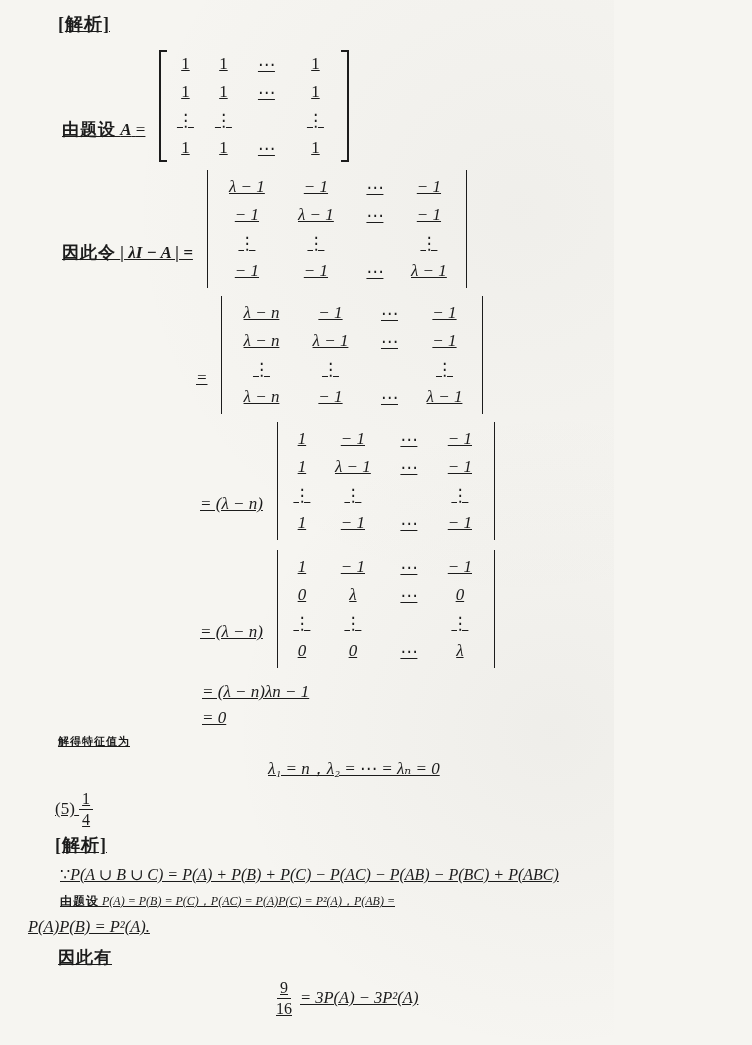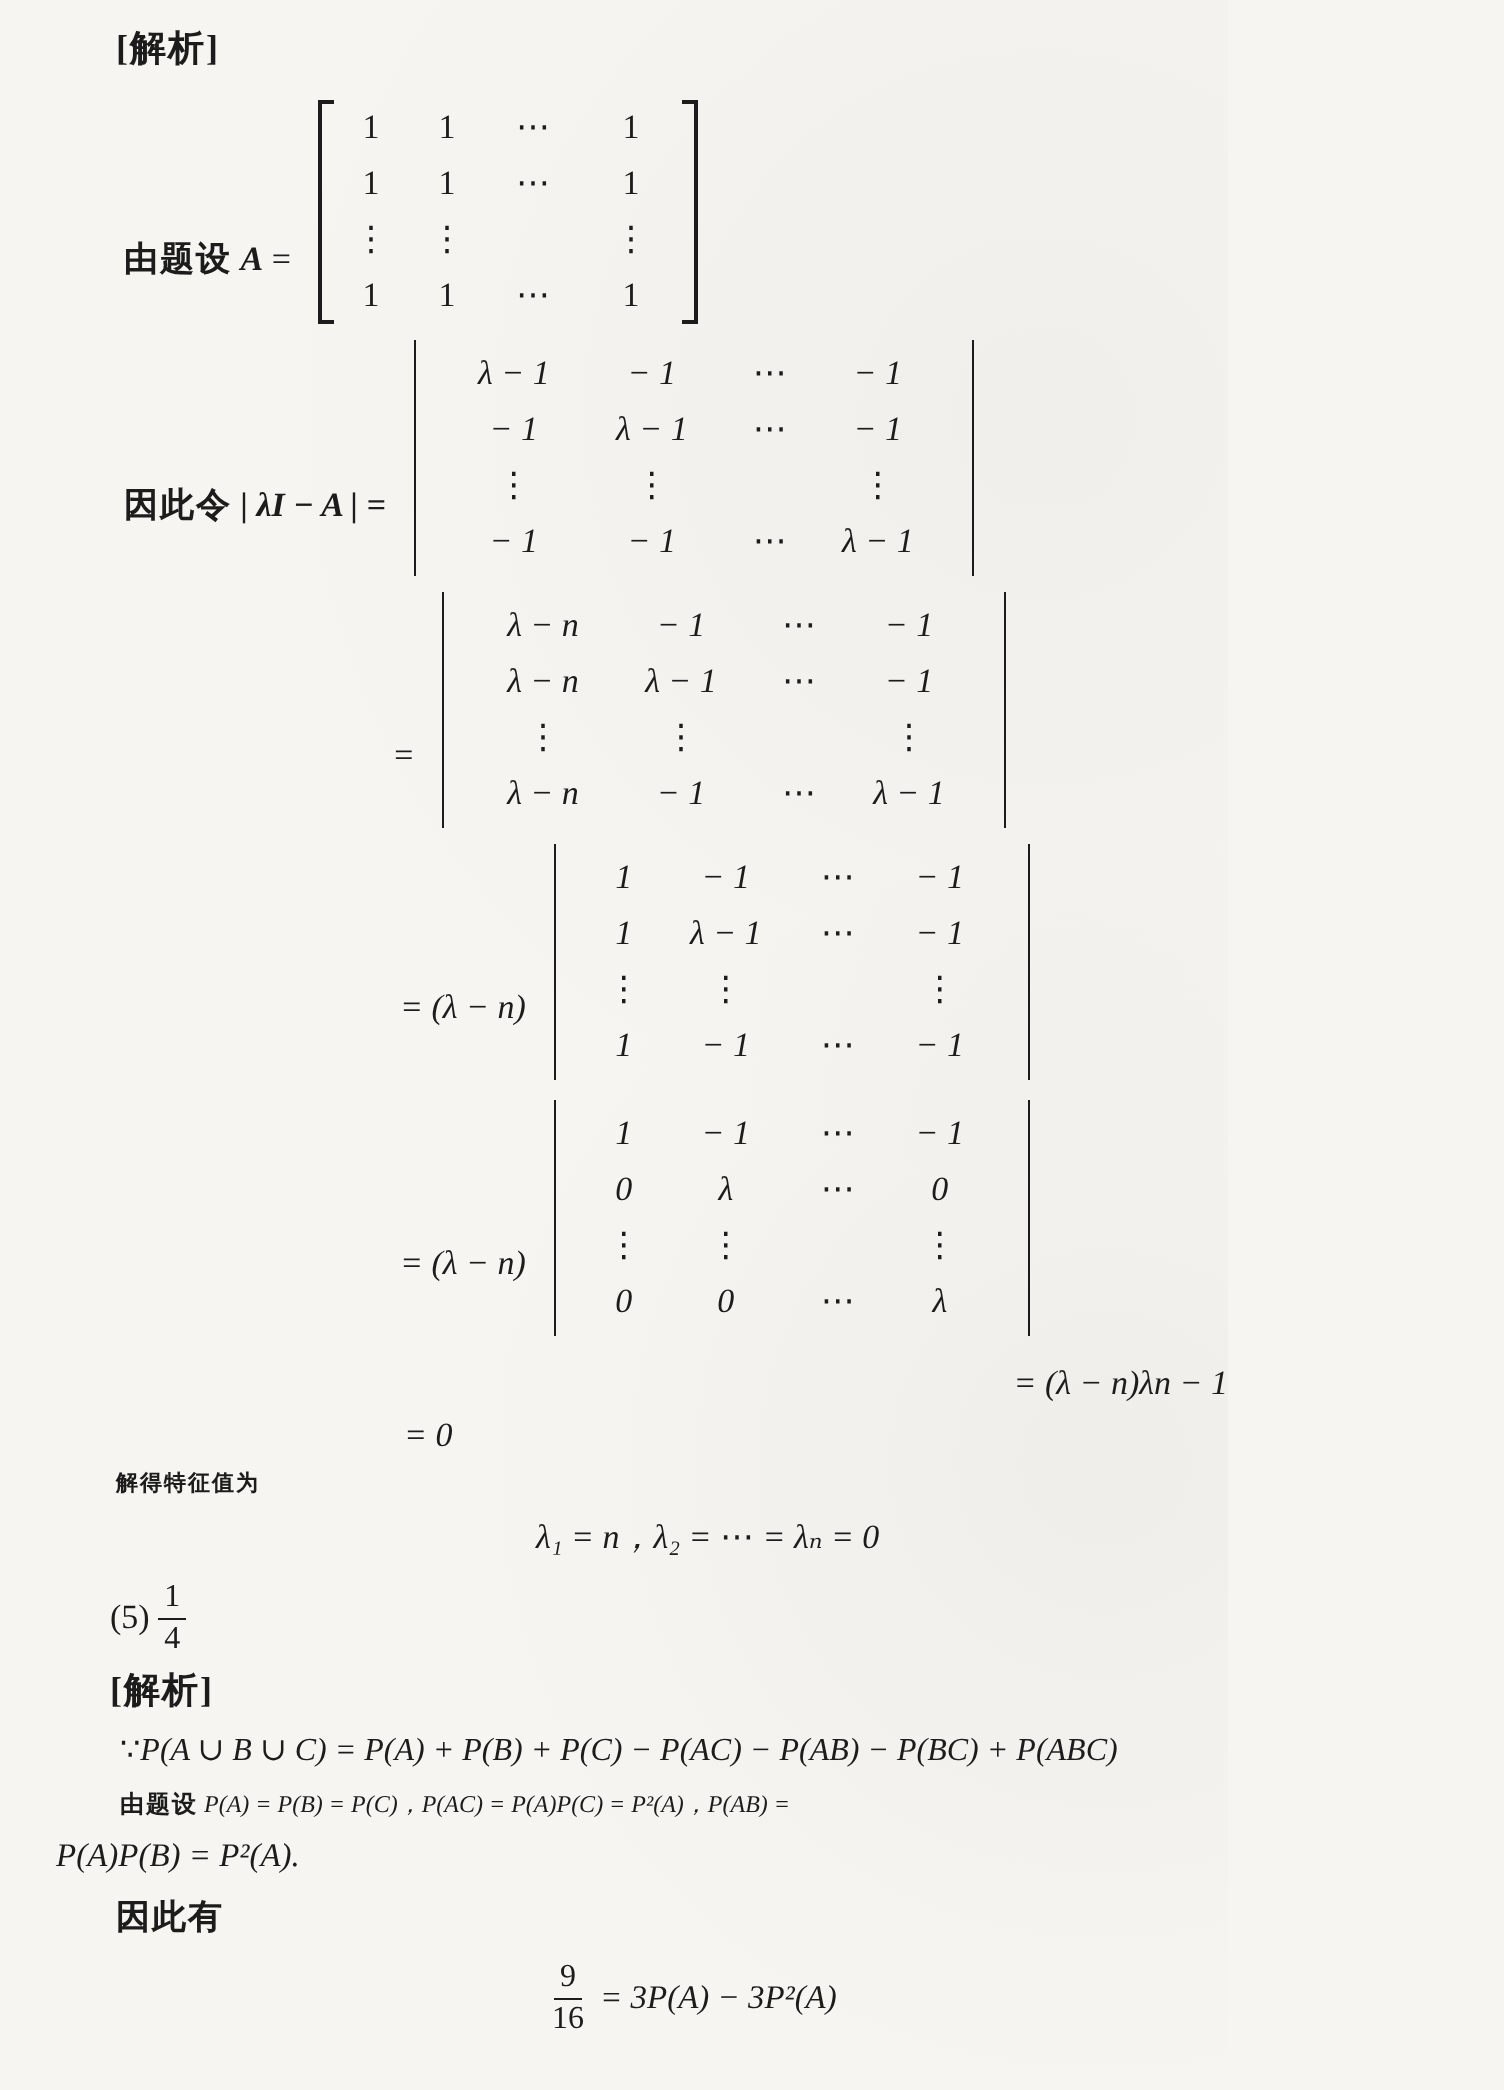--- a/index.html
+++ b/index.html
@@ -9,20 +9,21 @@
     background:#f6f5f1;
     color:#1c1c1c;
     font-family:"Liberation Serif","DejaVu Serif","DejaVu Sans",serif;
     font-size:17px;
   }
   .page { position:relative; width:614px; height:1045px; padding-top:8px;
     background:
       radial-gradient(circle at 85% 20%, rgba(120,120,115,0.05), transparent 40%),
       radial-gradient(circle at 90% 70%, rgba(120,120,115,0.06), transparent 35%),
       #f6f5f1;
+    text-decoration: underline;
   }
   .cjk { font-weight:bold; letter-spacing:1px; }
   .math { font-style:italic; }
   .mvar { font-style:italic; font-weight:bold; }
   .line { white-space:nowrap; }
 
   .label1 { margin:4px 0 0 58px; font-size:18px; }
   .eqrow { display:flex; align-items:center; white-space:nowrap; }
   .row-a   { margin:14px 0 0 62px; }
   .row-d1  { margin:8px 0 0 62px; }
@@ -35,23 +36,23 @@
   .mrow { display:contents; }
   .m-a  { grid-template-columns:36px 40px 46px 52px; font-style:normal; }
   .m-d1 { grid-template-columns:66px 72px 46px 62px; }
   .m-d2 { grid-template-columns:66px 72px 46px 64px; }
   .m-d3 { grid-template-columns:36px 66px 46px 56px; }
   .m-d4 { grid-template-columns:36px 66px 46px 56px; }
 
   .mat-wrap { display:inline-flex; align-items:stretch; }
   .bracket-l { width:8px; border-left:2px solid #1c1c1c; border-top:2px solid #1c1c1c; border-bottom:2px solid #1c1c1c; }
   .bracket-r { width:8px; border-right:2px solid #1c1c1c; border-top:2px solid #1c1c1c; border-bottom:2px solid #1c1c1c; }
-  .det-wrap { display:inline-flex; align-items:flex-start; border-left:1.6px solid #1c1c1c; border-right:1.6px solid #1c1c1c; padding:3px 16px; }
+  .det-wrap { display:inline-flex; align-items:flex-start; border-left:1.6px solid #1c1c1c; border-right:1.6px solid #1c1c1c; padding:3px 6px; }
 
-  .eq5 { margin:14px 0 0 202px;text-align:right; }
+  .eq5 { margin:14px 0 0 202px; }
   .eq6 { margin:6px 0 0 202px; }
   .concl { margin:6px 0 0 58px; font-size:11px; }
   .eigen { margin:8px 0 0 268px; }
 
   .item5 { display:flex; align-items:center; margin:10px 0 0 55px; }
   .frac { display:inline-flex; flex-direction:column; align-items:center; line-height:1.12; font-size:16px; vertical-align:middle; }
   .frac .num { border-bottom:1.4px solid #1c1c1c; padding:0 3px 1px; }
   .frac .den { padding-top:1px; }
   .label2 { margin:4px 0 0 55px; font-size:18px; }
 

